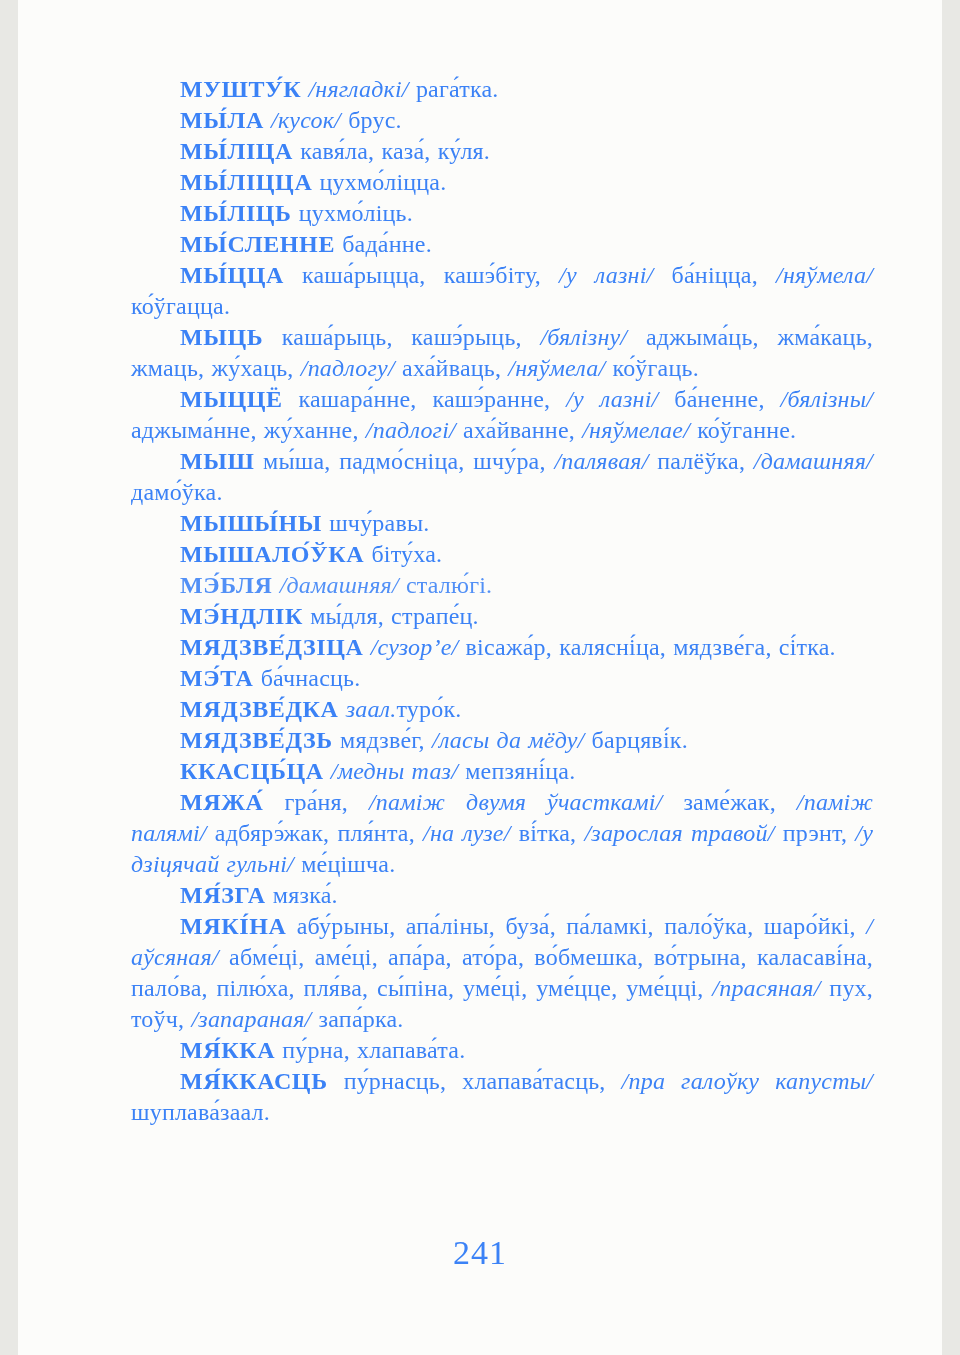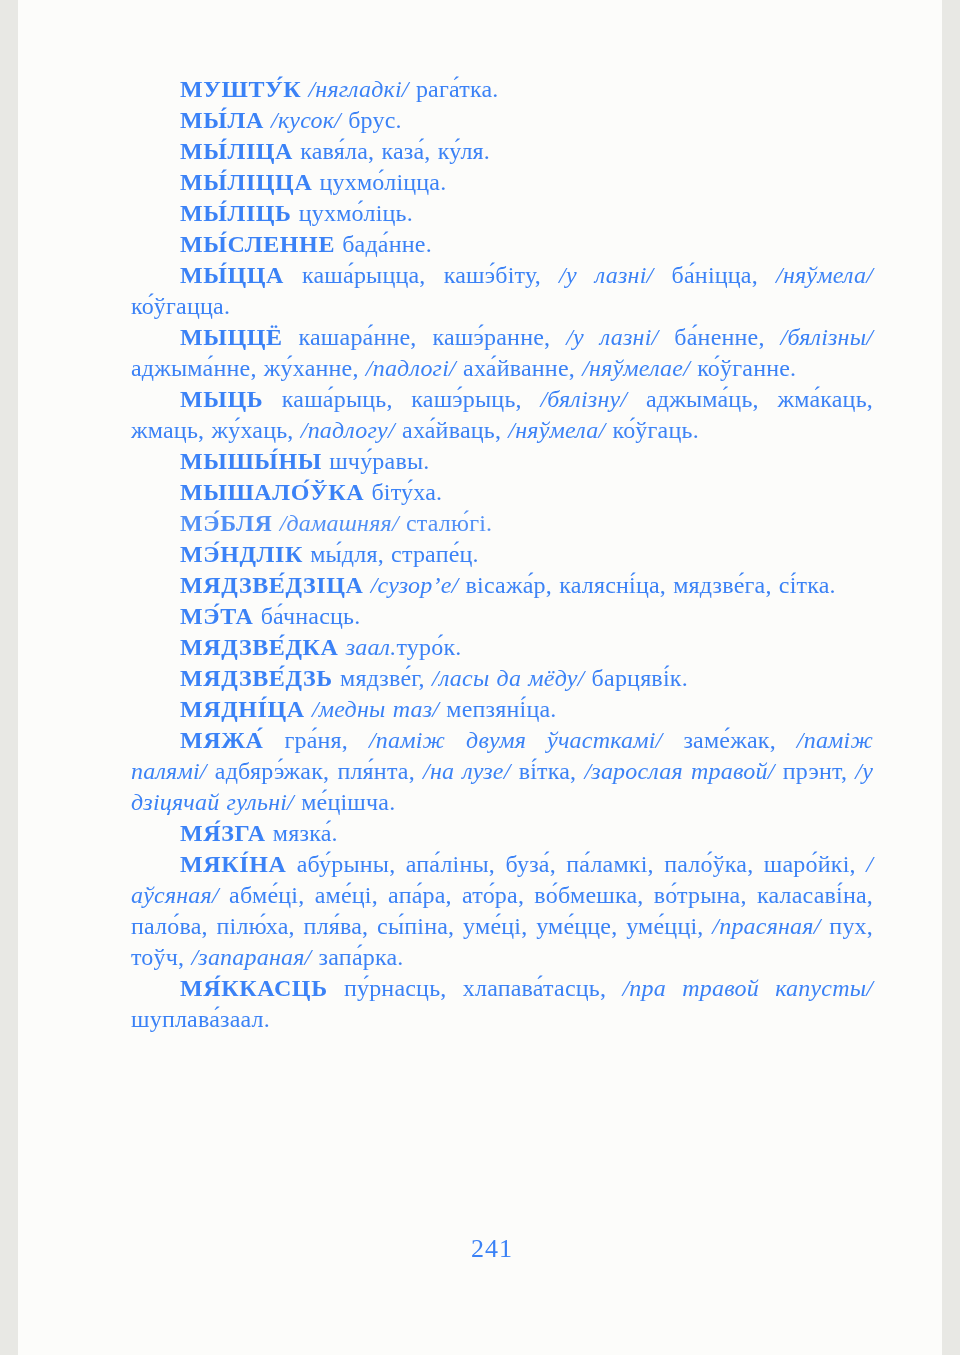--- a/index.html
+++ b/index.html
@@ -42,47 +42,48 @@
   .faded {
     opacity: 0.88;
     filter: blur(0.4px);
   }
   .pagenum {
     position: absolute;
     left: 0;
     top: 1234px;
     width: 100%;
     text-align: center;
-    font-size: 26px;
+    font-size: 34px;
     letter-spacing: 1px;
-    margin-left: 12px;
   }
 </style>
 </head>
 <body>
 
 <div class="page">
   <div class="entries">
       <p class="entry"><span class="hw">МУШТУ́К</span><span> </span><span class="it">/нягладкі/</span><span> рага́тка.</span></p>
       <p class="entry"><span class="hw">МЫ́ЛА</span><span> </span><span class="it">/кусок/</span><span> брус.</span></p>
       <p class="entry"><span class="hw">МЫ́ЛІЦА</span><span> кавя́ла, каза́, ку́ля.</span></p>
       <p class="entry"><span class="hw">МЫ́ЛІЦЦА</span><span> цухмо́ліцца.</span></p>
       <p class="entry"><span class="hw">МЫ́ЛІЦЬ</span><span> цухмо́ліць.</span></p>
       <p class="entry"><span class="hw">МЫ́СЛЕННЕ</span><span> бада́нне.</span></p>
       <p class="entry"><span class="hw">МЫ́ЦЦА</span><span> каша́рыцца, кашэ́біту, </span><span class="it">/у лазні/</span><span> ба́ніцца, </span><span class="it">/няўмела/</span><span> ко́ўгацца.</span></p>
+      <p class="entry"><span class="hw">МЫЦЬ</span><span> каша́рыць, кашэ́рыць, </span><span class="it">/бялізну/</span><span> аджыма́ць, жма́каць, жмаць, жу́хаць, </span><span class="it">/падлогу/</span><span> аха́йваць, </span><span class="it">/няўмела/</span><span> ко́ўгаць.</span></p>
       <p class="entry"><span class="hw">МЫЦЦЁ</span><span> кашара́нне, кашэ́ранне, </span><span class="it">/у лазні/</span><span> ба́ненне, </span><span class="it">/бялізны/</span><span> аджыма́нне, жу́ханне, </span><span class="it">/падлогі/</span><span> аха́йванне, </span><span class="it">/няўмелае/</span><span> ко́ўганне.</span></p>
-      <p class="entry"><span class="hw">МЫЦЬ</span><span> каша́рыць, кашэ́рыць, </span><span class="it">/бялізну/</span><span> аджыма́ць, жма́каць, жмаць, жу́хаць, </span><span class="it">/падлогу/</span><span> аха́йваць, </span><span class="it">/няўмела/</span><span> ко́ўгаць.</span></p>
+      <p class="entry"><span class="hw">МЫШ</span><span> мы́ша, падмо́сніца, шчу́ра, </span><span class="it">/палявая/</span><span> палёўка, </span><span class="it">/дамашняя/</span><span> дамо́ўка.</span></p>
       <p class="entry"><span class="hw">МЫШЫ́НЫ</span><span> шчу́равы.</span></p>
       <p class="entry"><span class="hw">МЫШАЛО́ЎКА</span><span> біту́ха.</span></p>
       <p class="entry faded"><span class="hw">МЭ́БЛЯ</span><span> </span><span class="it">/дамашняя/</span><span> сталю́гі.</span></p>
       <p class="entry"><span class="hw">МЭ́НДЛІК</span><span> мы́для, страпе́ц.</span></p>
       <p class="entry"><span class="hw">МЯДЗВЕ́ДЗІЦА</span><span> </span><span class="it">/сузор’е/</span><span> вісажа́р, калясні́ца, мядзве́га, сі́тка.</span></p>
       <p class="entry"><span class="hw">МЭ́ТА</span><span> ба́чнасць.</span></p>
       <p class="entry"><span class="hw">МЯДЗВЕ́ДКА</span><span> </span><span class="it">заал.</span><span>туро́к.</span></p>
       <p class="entry"><span class="hw">МЯДЗВЕ́ДЗЬ</span><span> мядзве́г, </span><span class="it">/ласы да мёду/</span><span> барцяві́к.</span></p>
-      <p class="entry"><span class="hw">МЯДНІ́ЦА</span><span> </span><span class="it">/медны таз/</span><span> мепзяні́ца.</span></p>
+      <p class="entry"><span class="hw">ККАСЦЬ́ЦА</span><span> </span><span class="it">/медны таз/</span><span> мепзяні́ца.</span></p>
       <p class="entry"><span class="hw">МЯЖА́</span><span> гра́ня, </span><span class="it">/паміж двумя ўчасткамі/</span><span> заме́жак, </span><span class="it">/паміж палямі/</span><span> адбярэ́жак, пля́нта, </span><span class="it">/на лузе/</span><span> ві́тка, </span><span class="it">/зарослая травой/</span><span> прэнт, </span><span class="it">/у дзіцячай гульні/</span><span> ме́цішча.</span></p>
       <p class="entry"><span class="hw">МЯ́ЗГА</span><span> мязка́.</span></p>
       <p class="entry"><span class="hw">МЯКІ́НА</span><span> абу́рыны, апа́ліны, буза́, па́ламкі, пало́ўка, шаро́йкі, </span><span class="it">/аўсяная/</span><span> абме́ці, аме́ці, апа́ра, ато́ра, во́бмешка, во́трына, каласаві́на, пало́ва, пілю́ха, пля́ва, сы́піна, уме́ці, уме́цце, уме́цці, </span><span class="it">/прасяная/</span><span> пух, тоўч, </span><span class="it">/запараная/</span><span> запа́рка.</span></p>
-      <p class="entry"><span class="hw">МЯ́ККАСЦЬ</span><span> пу́рнасць, хлапава́тасць, </span><span class="it">/пра травой капусты/</span><span> шуплава́заал.</span></p>
+      <p class="entry"><span class="hw">МЯ́ККА</span><span> пу́рна, хлапава́та.</span></p>
+      <p class="entry"><span class="hw">МЯ́ККАСЦЬ</span><span> пу́рнасць, хлапава́тасць, </span><span class="it">/пра галоўку капусты/</span><span> шуплава́заал.</span></p>
     </div>
   <div class="pagenum">241</div>
 </div>
 
 </body></html>

